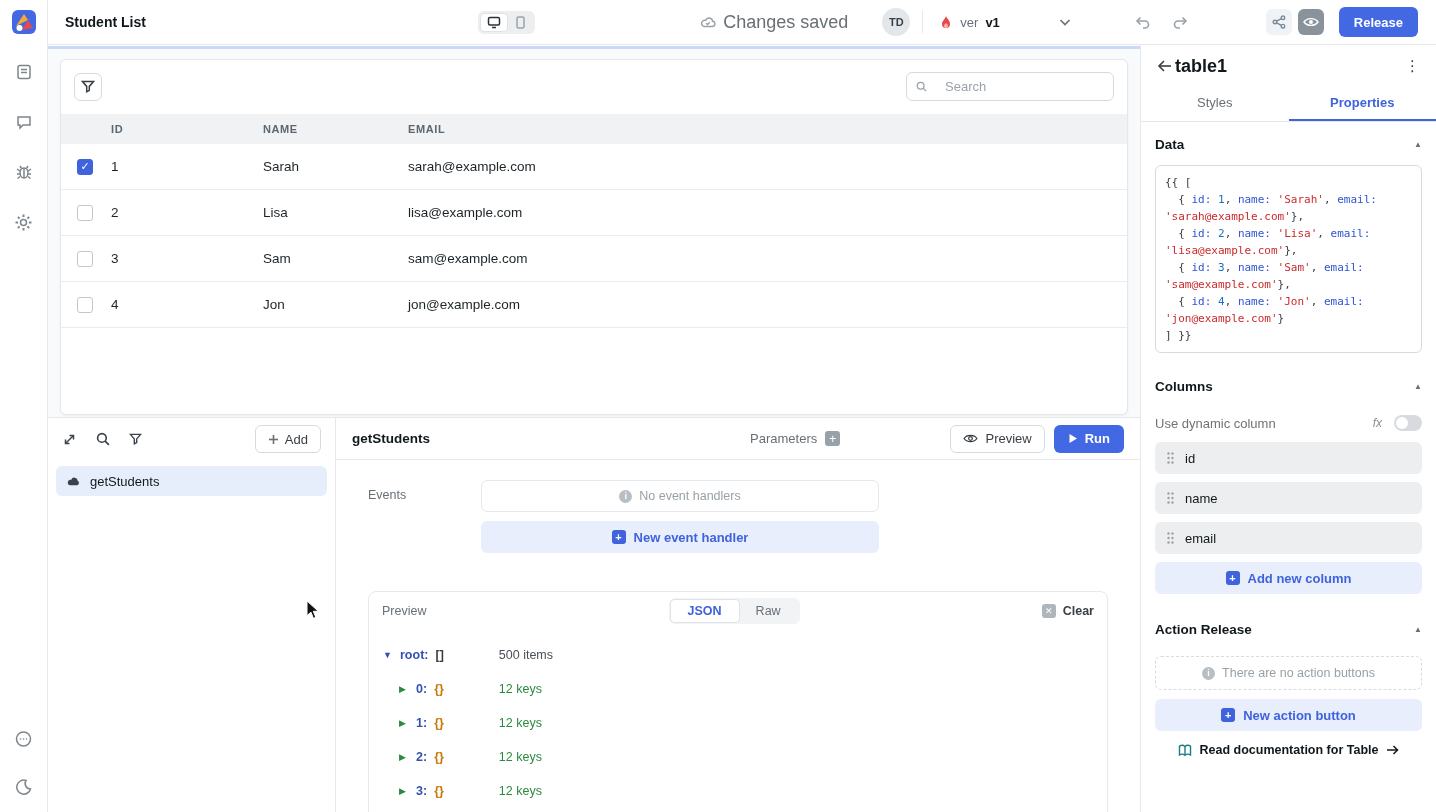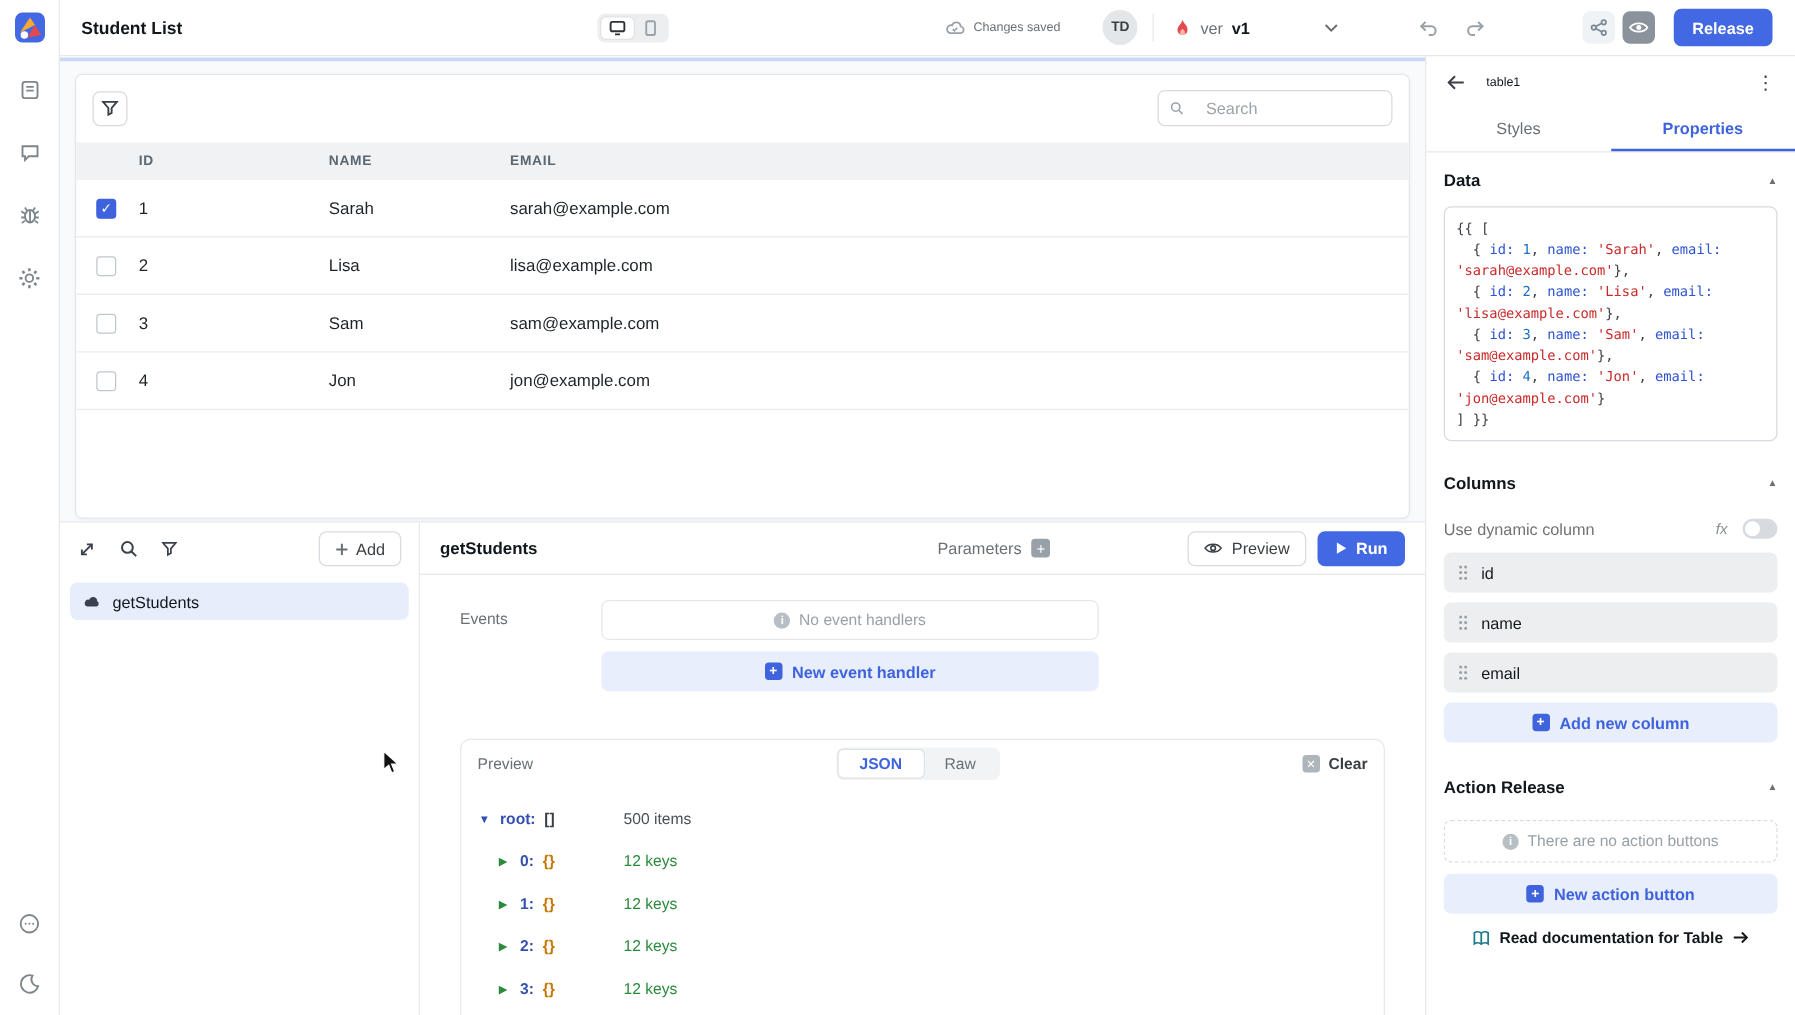--- a/index.html
+++ b/index.html
@@ -21,21 +21,21 @@
   .rail-btn{width:22px;height:22px;display:flex;align-items:center;justify-content:center;cursor:pointer;color:#7E868C;}
 
   
   .topbar{position:absolute;left:48px;top:0;right:0;height:45px;background:#fff;
     border-bottom:1px solid var(--border);display:flex;align-items:center;padding:0 18px 0 17px;z-index:4;}
   .app-title{font-size:14px;font-weight:700;color:var(--text);}
   .device-toggle{position:absolute;left:430px;display:flex;align-items:center;background:#ECEEF0;border-radius:6px;padding:3px;gap:2px;}
   .seg-dev{background:#fff;border-radius:4px;padding:2px 6px;box-shadow:0 0 0 1px #E0E3E6;}
   .seg-mob{padding:2px 6px;}
   .tb-right{margin-left:auto;display:flex;align-items:center;}
-  .saved{display:flex;align-items:center;gap:7px;color:var(--muted);font-size:10px;}
+  .saved{display:flex;align-items:center;gap:7px;color:var(--muted);font-size:18px;}
   .avatar{width:28px;height:28px;border-radius:50%;background:#E4E7EA;color:#3A3F45;font-size:11px;font-weight:700;
     display:flex;align-items:center;justify-content:center;margin-left:34px;}
   .vdiv{width:1px;height:22px;background:var(--border);margin:0 16px 0 12px;}
   .version{display:flex;align-items:center;gap:7px;}
   .ver-pre{color:var(--muted);font-size:13px;}
   .ver-val{color:var(--text);font-size:13px;font-weight:600;}
   .chev-btn{margin-left:56px;cursor:pointer;}
   .hist{display:flex;align-items:center;gap:16px;margin-left:58px;}
   .icon-btn{width:26px;height:26px;border-radius:6px;display:flex;align-items:center;justify-content:center;cursor:pointer;}
   .share-btn{background:#F0F3F6;margin-left:74px;}
@@ -44,21 +44,21 @@
     border-radius:6px;font-size:13px;font-weight:600;cursor:pointer;font-family:inherit;}
 
   
   .canvas{position:absolute;left:48px;top:46px;width:1092px;height:371px;background:#F8FAFC;}
   .canvas-topline{height:3px;background:#CBD9F9;}
   .widget{position:absolute;left:12px;right:12px;top:13px;bottom:2px;background:#fff;
     border:1px solid #E4E7EB;border-radius:6px;box-shadow:0 1px 3px rgba(20,30,40,.05);padding:12px 0 0;}
   .wtoolbar{display:flex;align-items:center;padding:0 13px;}
   .filter-btn{width:28px;height:28px;border:1px solid var(--border2);border-radius:6px;background:#fff;
     display:flex;align-items:center;justify-content:center;cursor:pointer;color:#3A3F45;}
-  .searchbox{margin-left:auto;width:188px;height:29px;border:1px solid var(--border2);border-radius:6px;
+  .searchbox{margin-left:auto;width:208px;height:29px;border:1px solid var(--border2);border-radius:6px;
     display:flex;align-items:center;gap:18px;padding:0 9px;background:#fff;}
   .searchbox input{border:none;outline:none;width:100%;font:13px "Liberation Sans",sans-serif;color:var(--text);}
   .searchbox input::placeholder{color:#9BA3AA;}
   .thead,.trow{display:grid;grid-template-columns:48px 152px 145px 1fr;align-items:center;}
   .thead{height:30px;background:#F0F2F4;margin-top:13px;font-size:11px;font-weight:700;color:#5B6771;letter-spacing:.6px;}
   .th{padding-left:2px;}
   .trow{height:46px;border-bottom:1px solid #E9ECEF;font-size:13.5px;color:#1C2428;cursor:pointer;}
   .cell{padding-left:2px;}
   .cell.cb,.cb-spacer{display:flex;justify-content:center;padding-left:0;}
   .checkbox{width:16px;height:16px;border:1.5px solid #C1C8CD;border-radius:3px;background:#fff;display:flex;
@@ -118,21 +118,21 @@
   .tbracket{color:#3A3F45;font-weight:600;}
   .tree-row.child .tbracket{color:#C77700;}
   .tmeta{color:#495057;margin-left:48px;}
   .tree-row.child .tmeta{color:#2B8A3E;}
 
   
   .inspector{position:absolute;left:1140px;top:45px;right:0;bottom:0;background:#fff;
     border-left:1px solid var(--border);display:flex;flex-direction:column;}
   .insp-header{height:42px;display:flex;align-items:center;padding:0 16px;}
   .back-btn{cursor:pointer;display:flex;color:#3A3F45;}
-  .insp-title{font-size:10px;font-weight:400;margin-left:16px;}
+  .insp-title{font-size:18px;font-weight:700;margin-left:2px;}
   .kebab{margin-left:auto;cursor:pointer;color:#3A3F45;font-size:15px;letter-spacing:0;}
   .insp-tabs{display:flex;border-bottom:1px solid var(--border);}
   .itab{flex:1;text-align:center;padding:8px 0 9px;font-size:13px;color:var(--muted);cursor:pointer;border-bottom:2px solid transparent;}
   .itab.active{color:var(--accent-txt);font-weight:600;border-bottom-color:var(--accent-txt);}
   .insp-body{padding:15px 14px 0;overflow:hidden;flex:1;}
   .sec-head{display:flex;align-items:center;justify-content:space-between;cursor:pointer;}
   .sec-title{font-size:13.5px;font-weight:700;}
   .sec-caret{font-size:8px;color:var(--muted);}
   .code-box{margin-top:13px;border:1px solid var(--border2);border-radius:6px;padding:8px 9px;
     font-family:"DejaVu Sans Mono","Liberation Mono",monospace;font-size:11px;line-height:17px;}

